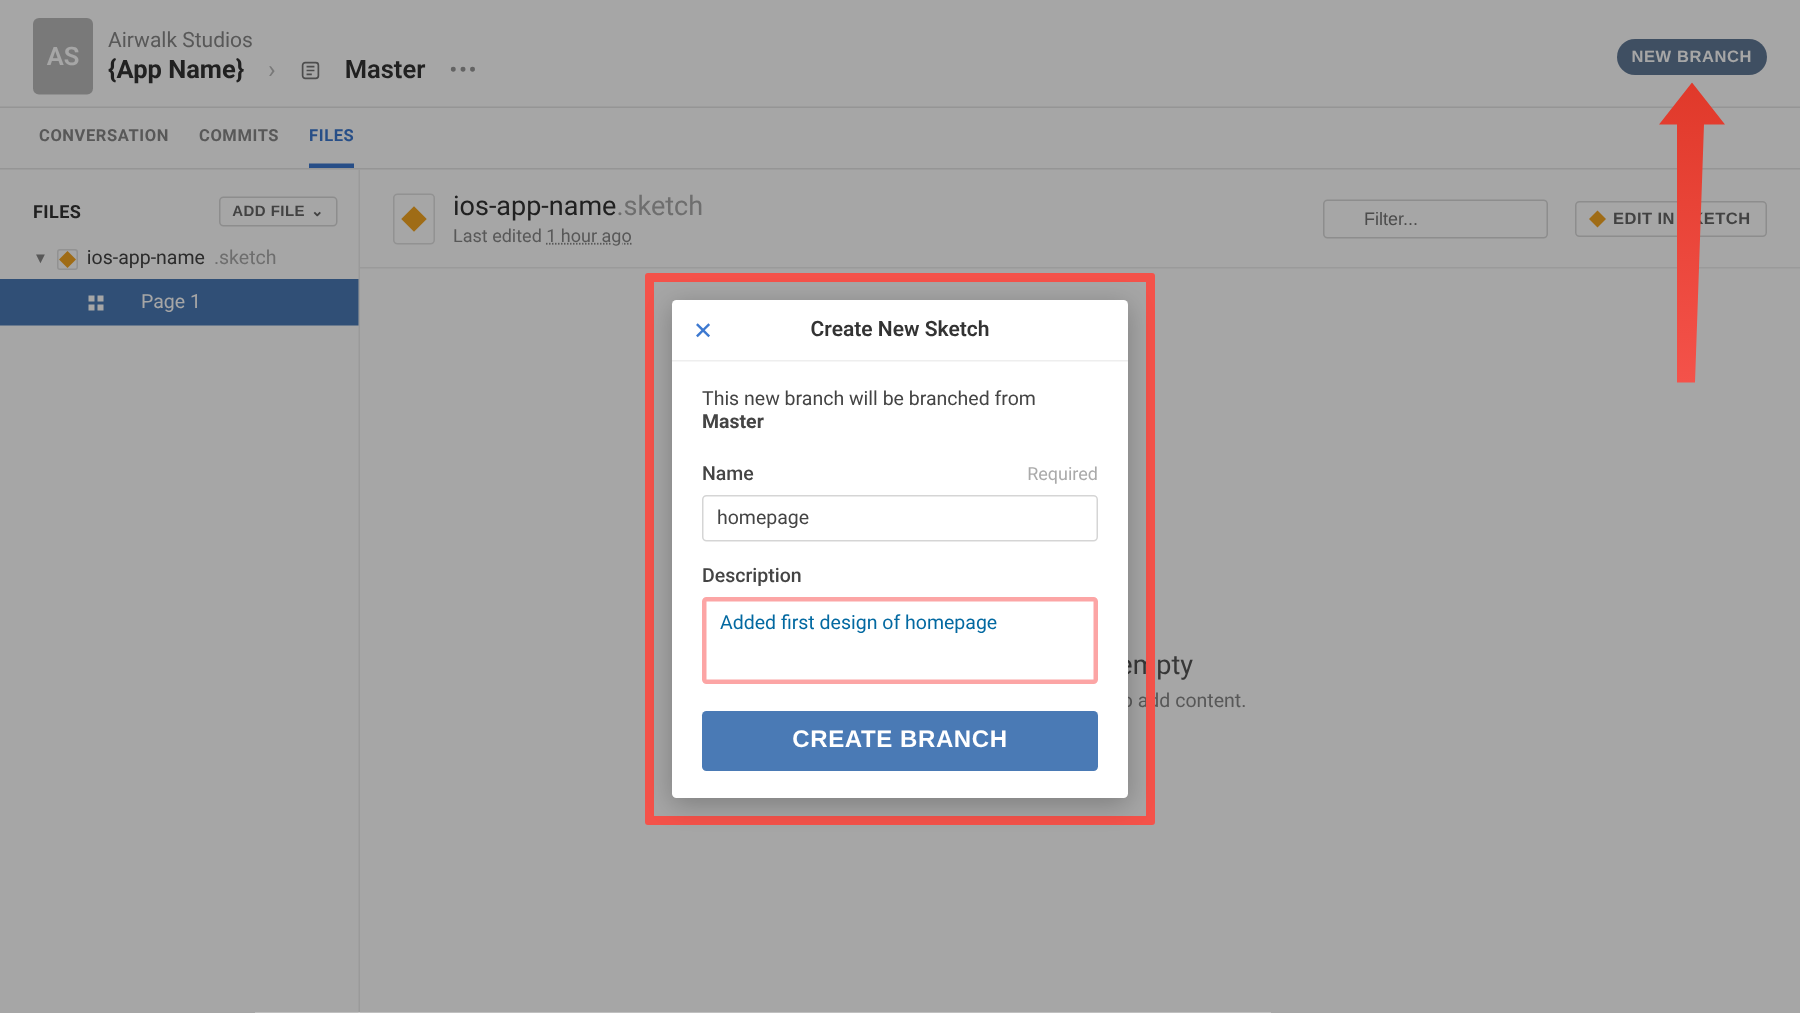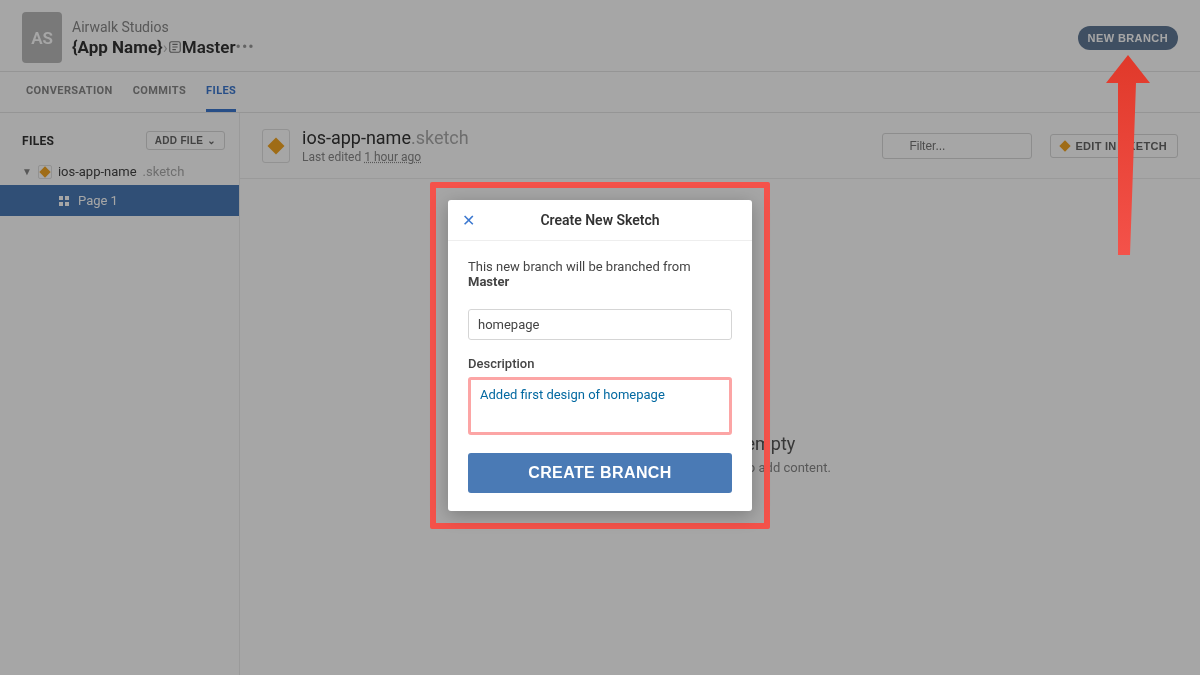--- a/index.html
+++ b/index.html
@@ -3,21 +3,21 @@
 <meta charset="utf-8">
 <style>
 * { box-sizing: border-box; margin: 0; padding: 0; }
 body { font-family: -apple-system, BlinkMacSystemFont, "Segoe UI", Roboto, sans-serif; background: #fff; width: 1200px; height: 675px; overflow: hidden; position: relative; }
 
 
 .header { padding: 12px 22px 8px; display: flex; align-items: center; border-bottom: 1px solid #e5e5e5; }
 .avatar { width: 40px; height: 51px; border-radius: 4px; background: #bbb; color: #fff; font-weight: 600; font-size: 17px; display: flex; align-items: center; justify-content: center; margin-right: 10px; }
 .header-text { flex: 1; }
 .org-name { color: #888; font-size: 14px; }
-.breadcrumb { display: flex; align-items: center; gap: 0; color: #333; font-size: 17px; margin-top: 2px; }
+.breadcrumb { display: flex; align-items: center; gap: 16px; color: #333; font-size: 17px; margin-top: 2px; }
 .breadcrumb .app { font-weight: 700; }
 .breadcrumb .caret { color: #bbb; }
 .branch-icon { display: inline-flex; }
 .branch-name { font-weight: 600; }
 .more-dots { color: #999; font-size: 16px; letter-spacing: 1px; }
 .new-branch { background: #627a97; color: #fff; border: none; border-radius: 12px; padding: 6px 10px; font-size: 11px; font-weight: 700; letter-spacing: 0.4px; cursor: pointer; }
 
 
 .tabs { display: flex; gap: 20px; padding: 0 26px; border-bottom: 1px solid #e5e5e5; }
 .tab { padding: 12px 0; font-size: 11px; font-weight: 700; letter-spacing: 0.4px; color: #888; cursor: pointer; border-bottom: 3px solid transparent; }
@@ -25,21 +25,21 @@
 
 
 .body { display: flex; height: 100%; }
 .sidebar { width: 240px; border-right: 1px solid #ededed; padding-top: 10px; }
 .sidebar-header { display: flex; align-items: center; justify-content: space-between; padding: 8px 14px 8px 22px; }
 .files-label { font-size: 12px; font-weight: 700; color: #333; letter-spacing: 0.3px; }
 .add-file { border: 1px solid #d9d9d9; background: #fff; border-radius: 3px; padding: 3px 8px; font-size: 10px; font-weight: 700; color: #666; letter-spacing: 0.3px; cursor: pointer; display: flex; align-items: center; gap: 4px; }
 .file-row { display: flex; align-items: center; gap: 6px; padding: 6px 14px 6px 22px; font-size: 13px; color: #444; cursor: pointer; }
 .disclosure { color: #888; font-size: 10px; }
 .file-icon-sm { width: 14px; height: 14px; background: #fff; border: 1px solid #e0e0e0; border-radius: 2px; display: inline-flex; align-items: center; justify-content: center; font-size: 8px; }
-.page-row { background: #4a7ab5; color: #fff; padding: 8px 14px 8px 58px; font-size: 13px; display: flex; align-items: center; gap: 8px; cursor: pointer; }
+.page-row { background: #4a7ab5; color: #fff; padding: 8px 14px 8px 58px; font-size: 13px; display: flex; align-items: center; gap: 24px; cursor: pointer; }
 
 .content { flex: 1; position: relative; }
 .file-header { display: flex; align-items: center; padding: 14px 22px; border-bottom: 1px solid #ededed; gap: 12px; }
 .file-icon-lg { width: 28px; height: 34px; background: #fff; border: 1px solid #e0e0e0; border-radius: 3px; display: flex; align-items: center; justify-content: center; position: relative; }
 .diamond { width: 12px; height: 12px; background: #f5a623; transform: rotate(45deg); }
 .file-info { flex: 1; }
 .filename { font-size: 18px; color: #333; }
 .file-ext { color: #aaa; }
 .last-edited { font-size: 12px; color: #888; margin-top: 2px; }
 .last-edited .time { text-decoration: underline dotted; }
@@ -175,20 +175,24 @@
   <div class="modal-border">
     <div class="modal">
       <div class="modal-head">
         <span class="close">✕</span>
         <div class="modal-title">Create New Sketch</div>
       </div>
       <div class="modal-body">
         <div class="modal-desc">
           <span>This new branch will be branched from </span><b>Master</b>
         </div>
+        <div class="field-label-row">
+          <span class="field-label">Name</span>
+          <span class="required">Required</span>
+        </div>
         <input class="text-input" value="homepage" style="">
         <div class="field-gap"></div>
         <div class="field-label-row">
           <span class="field-label">Description</span>
         </div>
         <textarea class="textarea" style="">Added first design of homepage</textarea>
         <button class="create-btn">CREATE BRANCH</button>
       </div>
     </div>
   </div>

